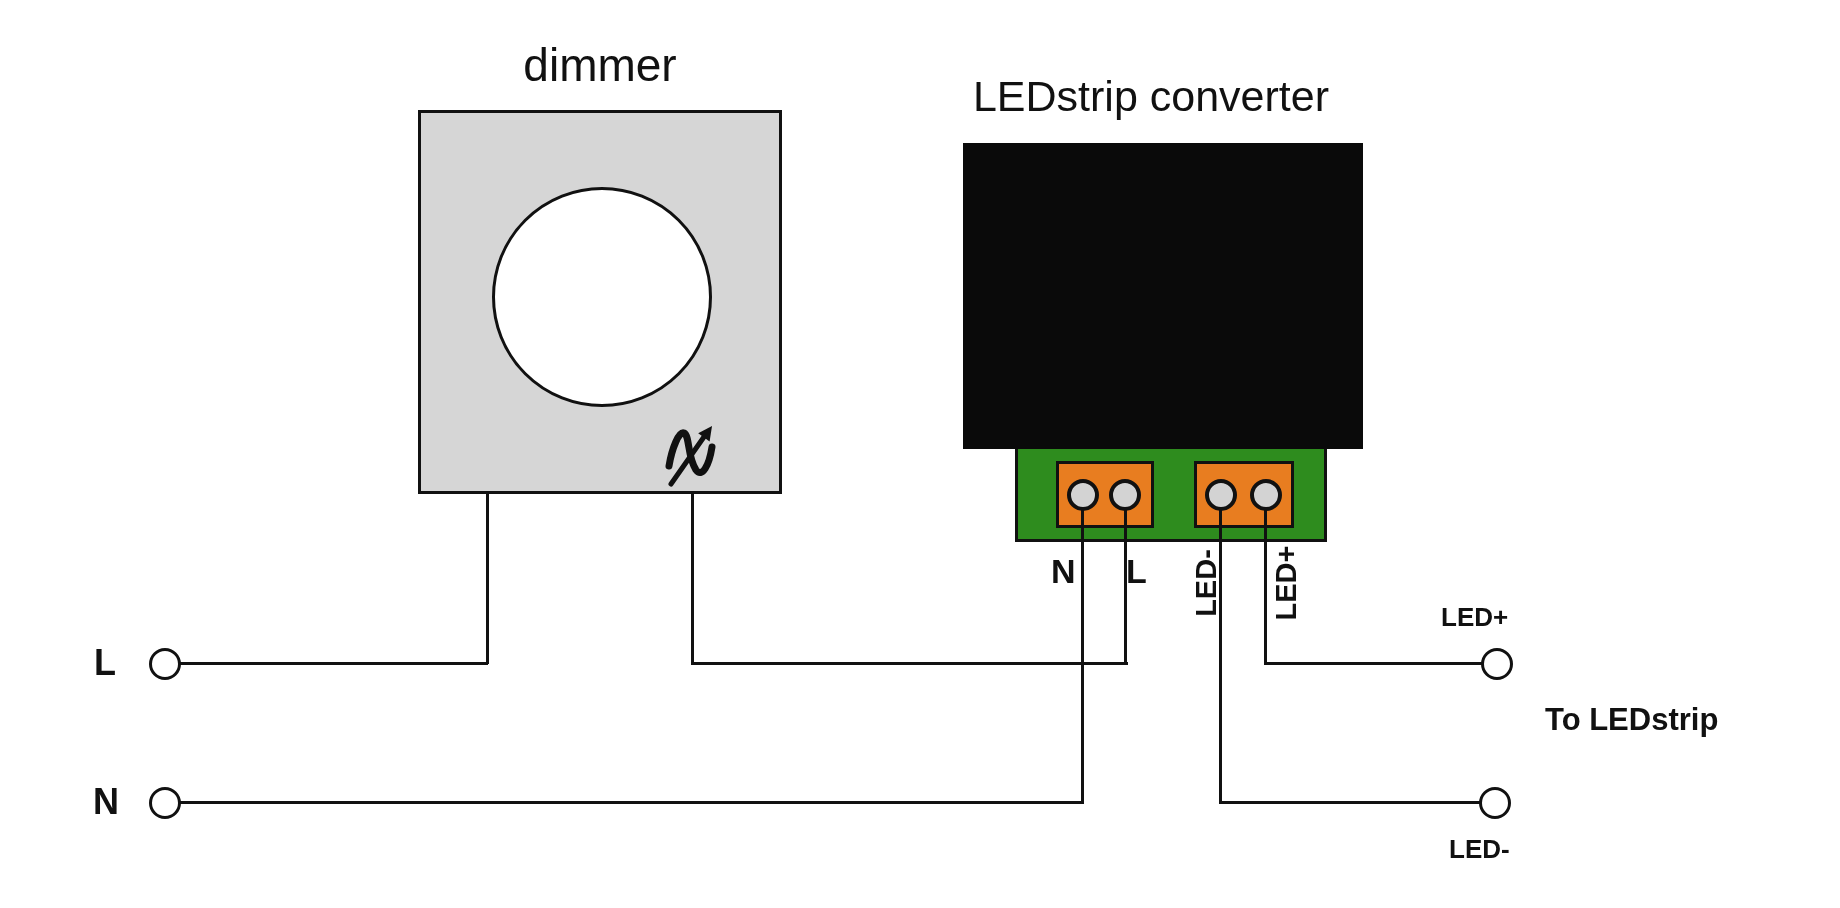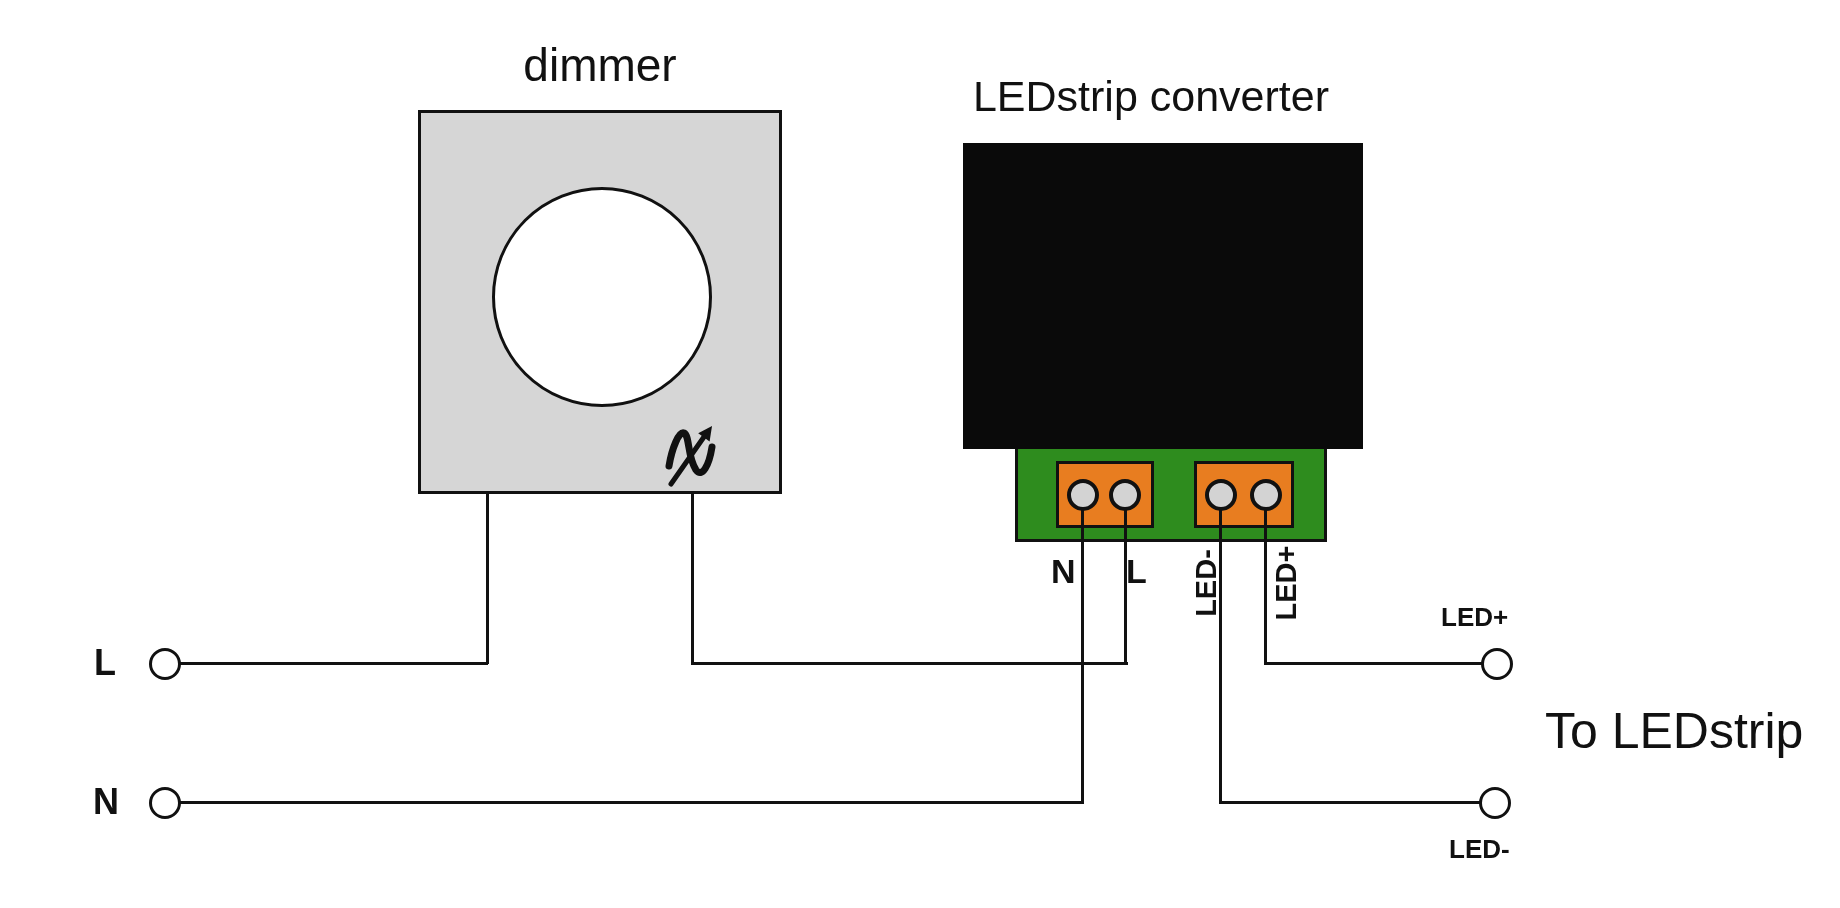--- a/index.html
+++ b/index.html
@@ -22,21 +22,21 @@
     font-family: "Liberation Sans", sans-serif;
     color: #111;
     overflow: hidden;
   }
   .abs { position: absolute; }
 
   
   .title { text-align: center; font-weight: 400; white-space: nowrap; }
   .dimmer-title   { left: 418px; top: 38px;  width: 364px; font-size: 46px; }
   .conv-title     { left: 946px; top: 72px;  width: 410px; font-size: 43px; }
-  .caption        { left: 1545px; top: 702px; font-size: 50px; font-weight: 400; white-space: nowrap; }
+  .caption        { left: 1545px; top: 702px; font-size: 31px; font-weight: 700; white-space: nowrap; }
 
   .lbl { font-weight: 600; white-space: nowrap; }
   .mains-l-label  { left: 94px;  top: 642px; font-size: 36px; }
   .mains-n-label  { left: 93px;  top: 781px; font-size: 36px; }
   .dimmer-l-label { left: 474px; top: 426px; font-size: 36px; }
   .conv-n-label   { left: 1051px; top: 552px; font-size: 34px; }
   .conv-l-label   { left: 1126px; top: 552px; font-size: 34px; }
   .vlabel {
     width: 110px; height: 30px; line-height: 30px;
     text-align: center; font-size: 29px; font-weight: 600;

